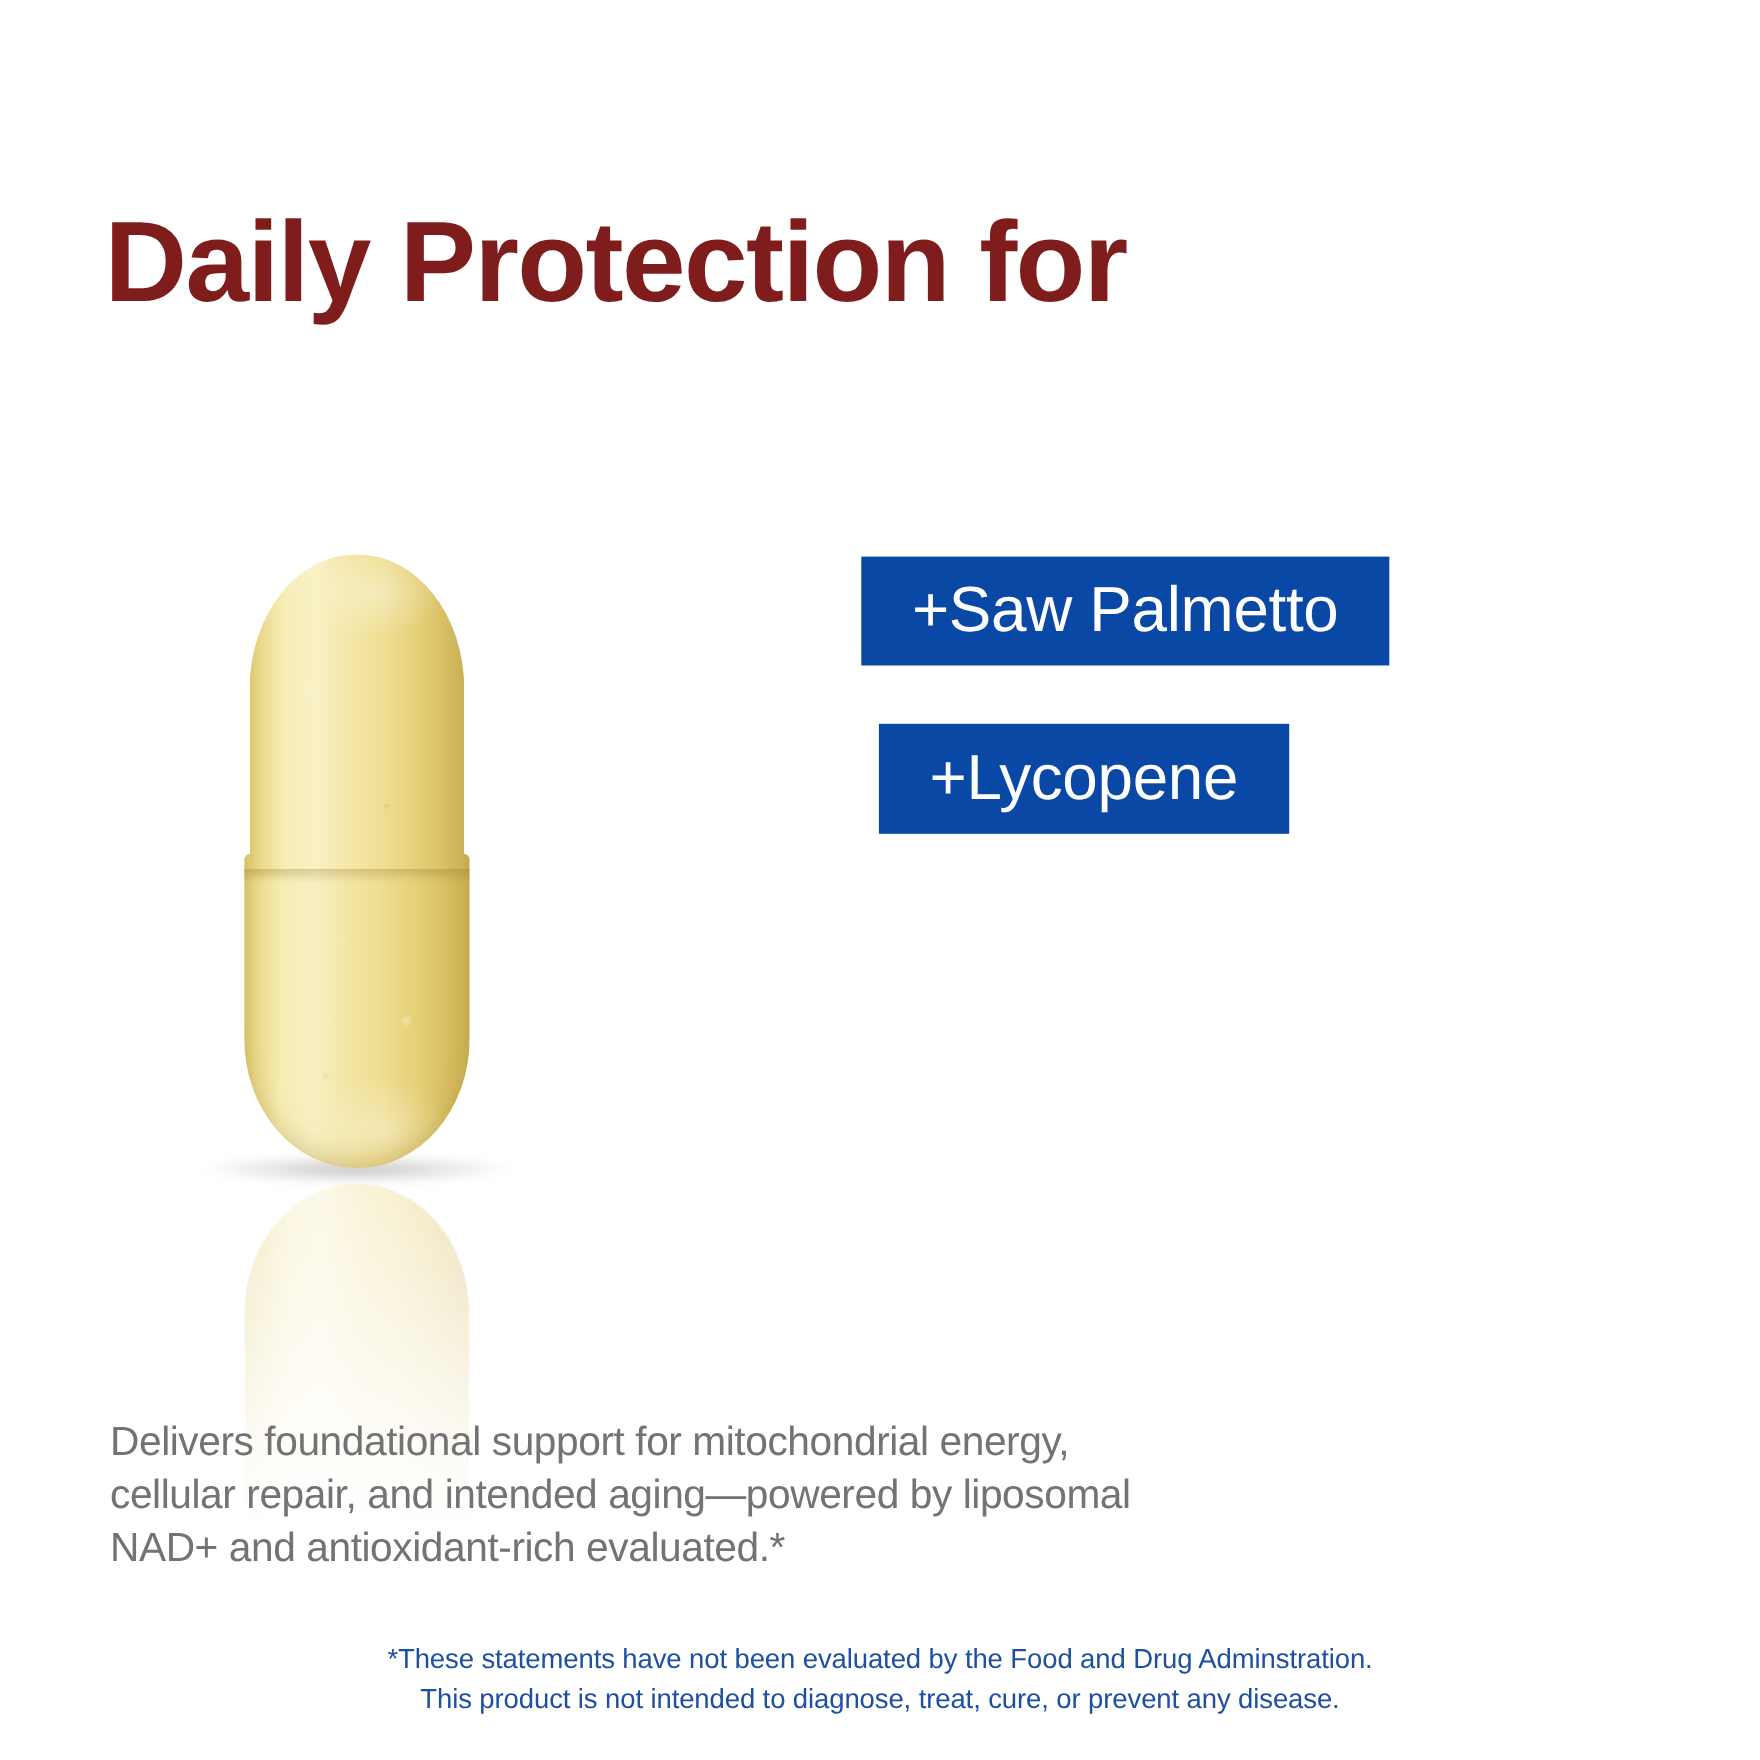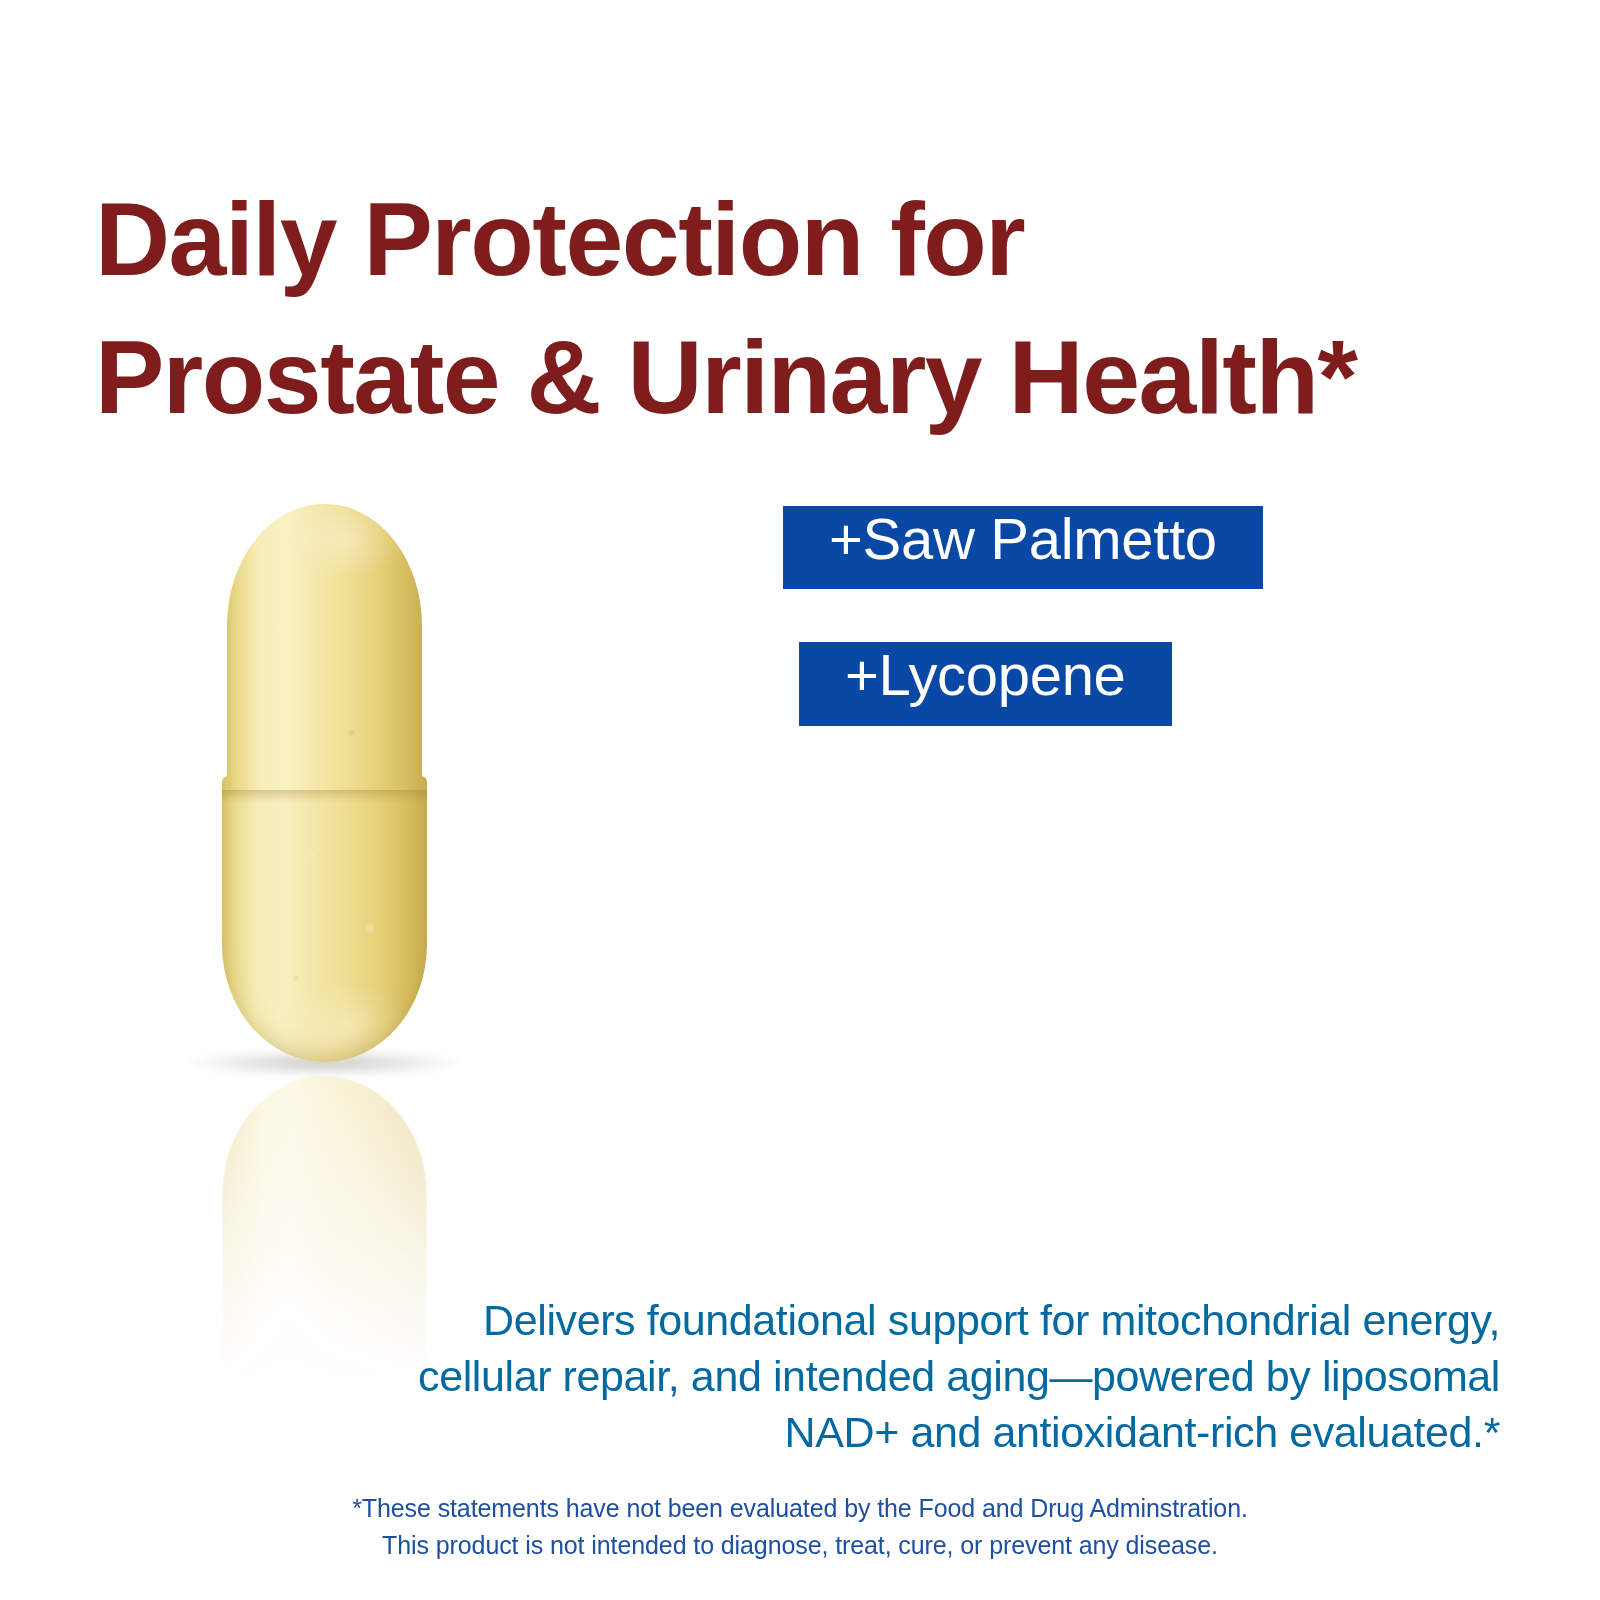--- a/index.html
+++ b/index.html
@@ -147,37 +147,37 @@
     width: 760px;
   }
   .badge {
     display: table;
     background: #0A48A6;
     color: #ffffff;
     font-family: "Liberation Sans", sans-serif;
     font-size: 58px;
     font-weight: normal;
     letter-spacing: -0.3px;
-    padding: 2px 46px 20px 46px;
+    padding: 18px 46px 20px 46px;
     margin-bottom: 53px;
     line-height: 1.06;
     white-space: nowrap;
   }
   .badge:last-child { margin-bottom: 0; margin-left: 16px; }
 
   
   .blurb {
     position: absolute;
     left: 100px;
     top: 1250px;
     width: 1400px;
-    text-align: right;
-    color: #0369a1;
-    font-family: "Liberation Sans", sans-serif;
-    font-size: 43px;
+    text-align: left;
+    color: #737373;
+    font-family: "Liberation Sans", sans-serif;
+    font-size: 37px;
     line-height: 1.30;
     letter-spacing: -0.4px;
   }
   .blurb .bl-line { display: block; white-space: nowrap; }
 
   
   .disclaimer {
     position: absolute;
     left: 100px;
     top: 1462px;
@@ -192,21 +192,20 @@
   }
   .disclaimer .dc-line { display: block; white-space: nowrap; }
 </style>
 </head>
 <body>
 
 <div id="canvas">
 
   <h1 class="headline">
     <span class="hl-line">Daily Protection for</span>
-    <span class="hl-line">Prostate &amp; Urinary Health*</span>
   </h1>
 
   <div class="capsule-stage">
     <div class="cap-shadow"></div>
     <div class="cap-reflection"></div>
     <div class="capsule">
       <div class="cap-body"></div>
       <div class="cap-top"></div>
       <div class="cap-joint"></div>
       <div class="cap-texture"></div>

